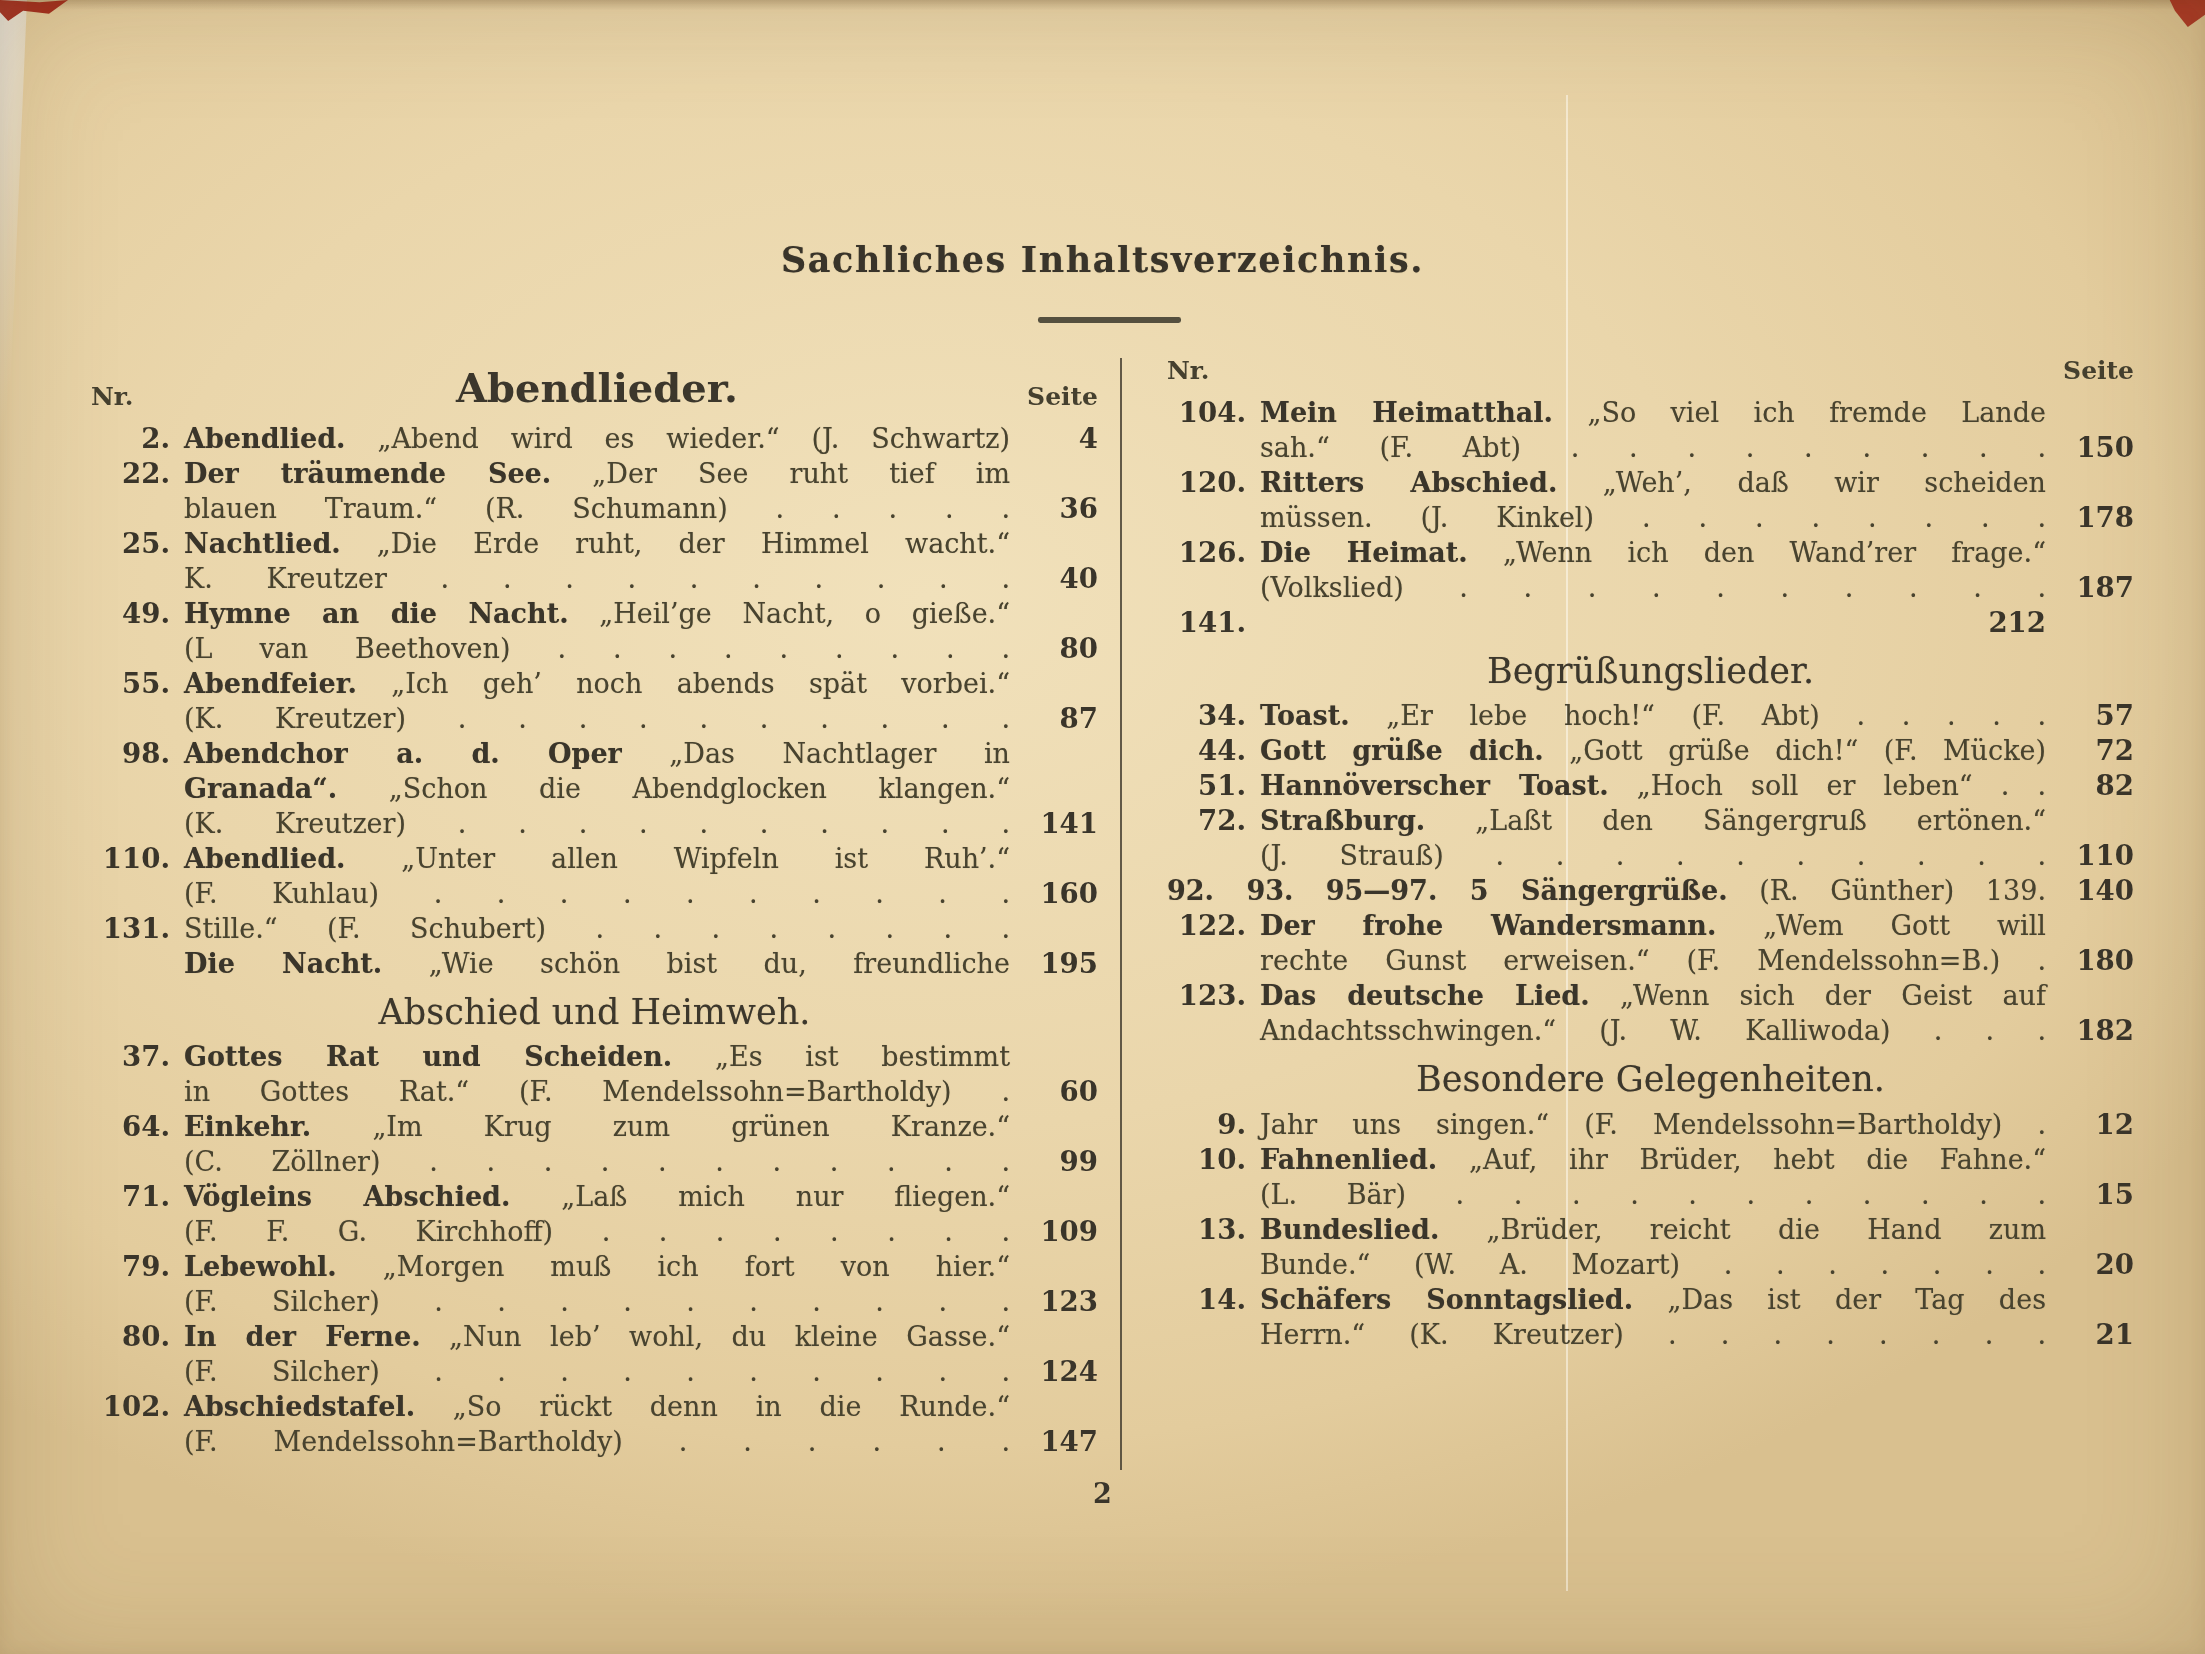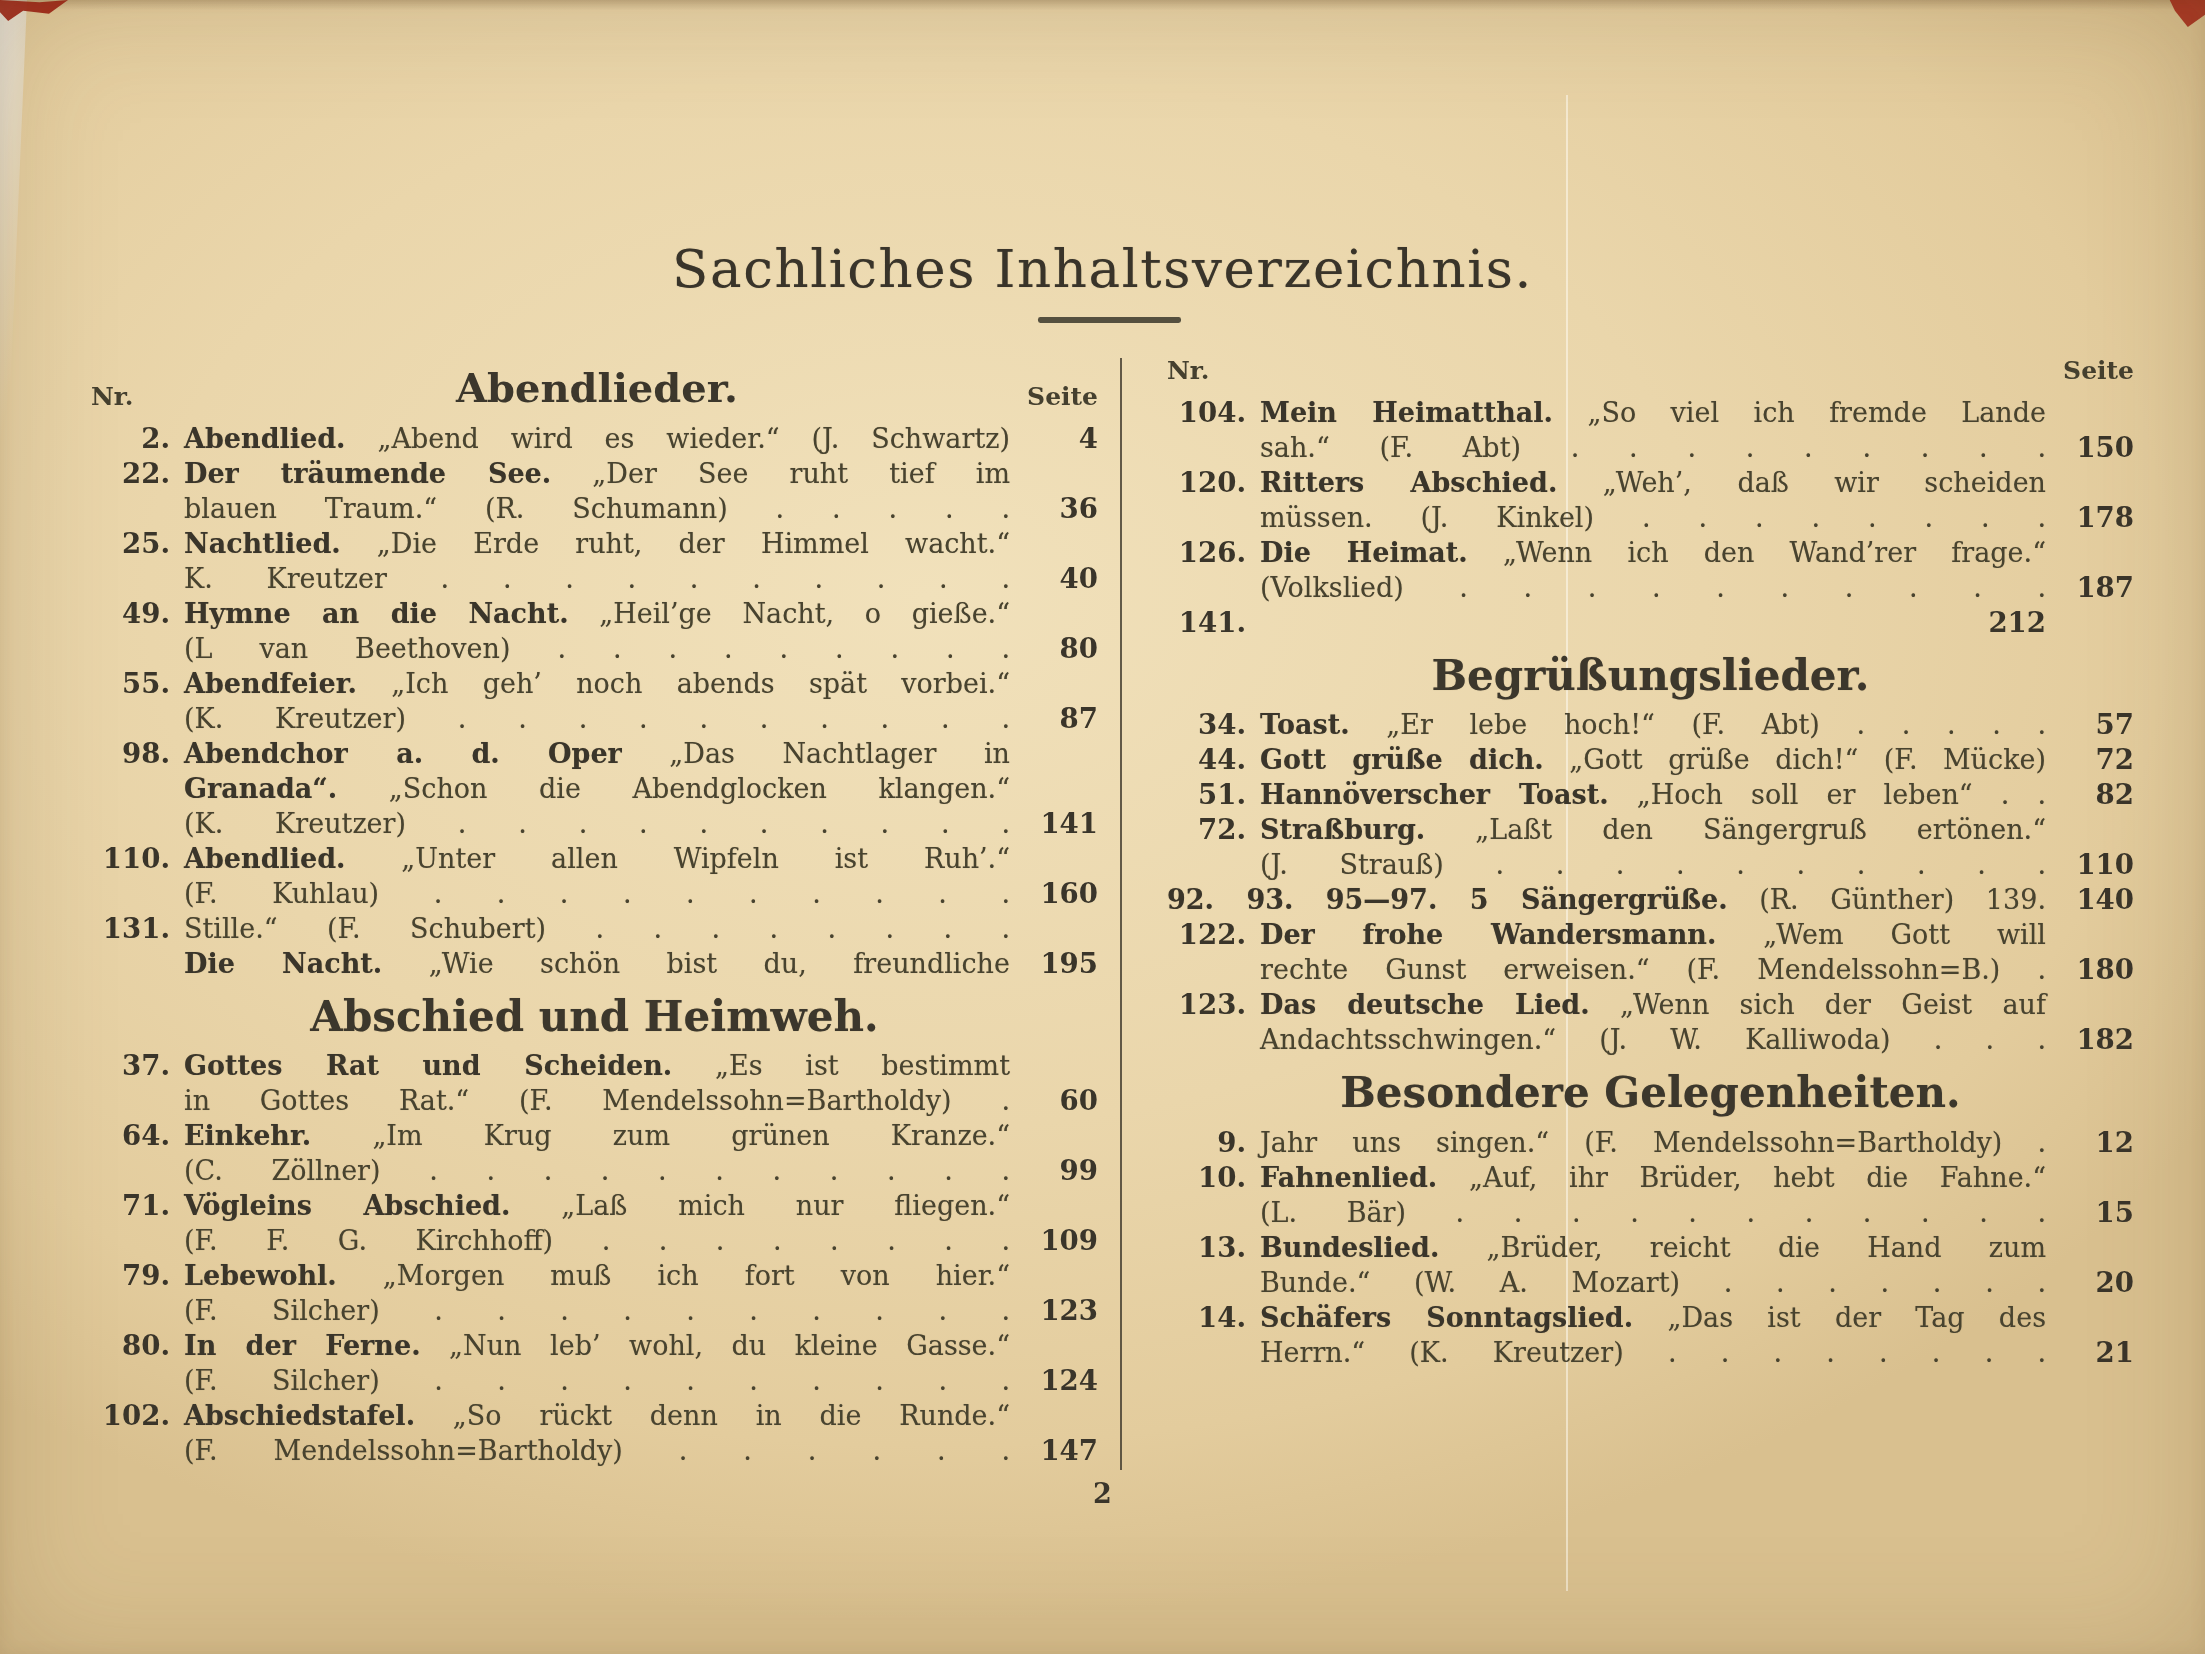--- a/index.html
+++ b/index.html
@@ -33,41 +33,41 @@
   .corner-mark-tr{
     position:absolute;right:0;top:0;width:43px;height:27px;background:#a32214;opacity:.88;
     clip-path:polygon(18% 0,100% 0,100% 55%,60% 100%,30% 40%);
   }
   .crease{
     position:absolute;left:1566px;top:95px;width:1.6px;height:1496px;
     background:rgba(255,253,248,.5);
   }
   
   .title{
-    position:absolute;top:202px;left:0;width:100%;
-    text-align:center;font-size:53px;font-weight:normal;letter-spacing:1.6px;
+    position:absolute;top:216px;left:0;width:100%;
+    text-align:center;font-size:35px;font-weight:bold;letter-spacing:1.6px;
     color:#39342a;text-shadow:0 0 0.8px rgba(60,50,30,.45);
   }
   .title-rule{
     position:absolute;top:317px;left:1038px;width:143px;height:5.5px;
     background:#55503f;border-radius:2.4px;
   }
   
   .col{position:absolute;}
   .col-left{left:91px;top:364px;width:1007px;}
   .col-right{left:1167px;top:356px;width:967px;}
   .col-head{
     display:grid;grid-template-columns:93px 1fr 88px;align-items:end;
     margin-bottom:9.5px;
   }
   .nr-label{font-weight:bold;font-size:25px;}
   .col-heading{text-align:center;font-weight:bold;font-size:40px;color:#3c372c;}
   .seite-label{font-weight:bold;font-size:25px;text-align:right;}
   .section-heading{
-    text-align:center;font-weight:bold;font-size:42px;color:#3c372c;
+    text-align:center;font-weight:normal;font-size:35px;color:#3c372c;
     margin:11px 0 7.9px;text-shadow:0 0 0.8px rgba(60,50,30,.4);
   }
   .entry{display:grid;grid-template-columns:93px 1fr 88px;}
   .entry .nr{
     font-weight:bold;text-align:right;padding-right:14px;
     font-size:27.6px;line-height:35px;color:#3a352a;
   }
   .entry.flat .cell-text{grid-column:1 / 3;}
   .line{
     font-size:27px;line-height:35px;color:#48432f;

